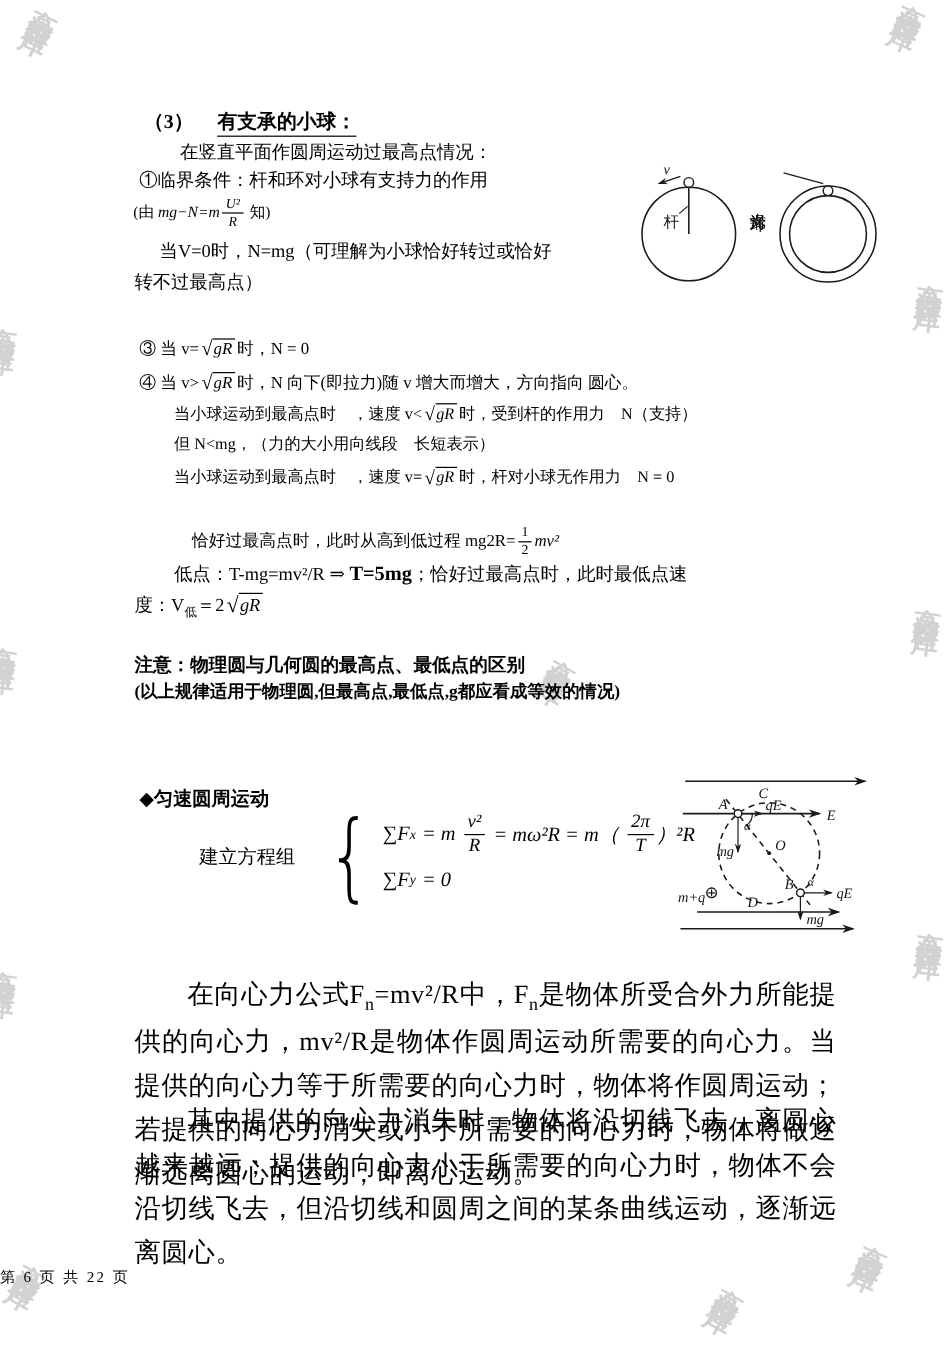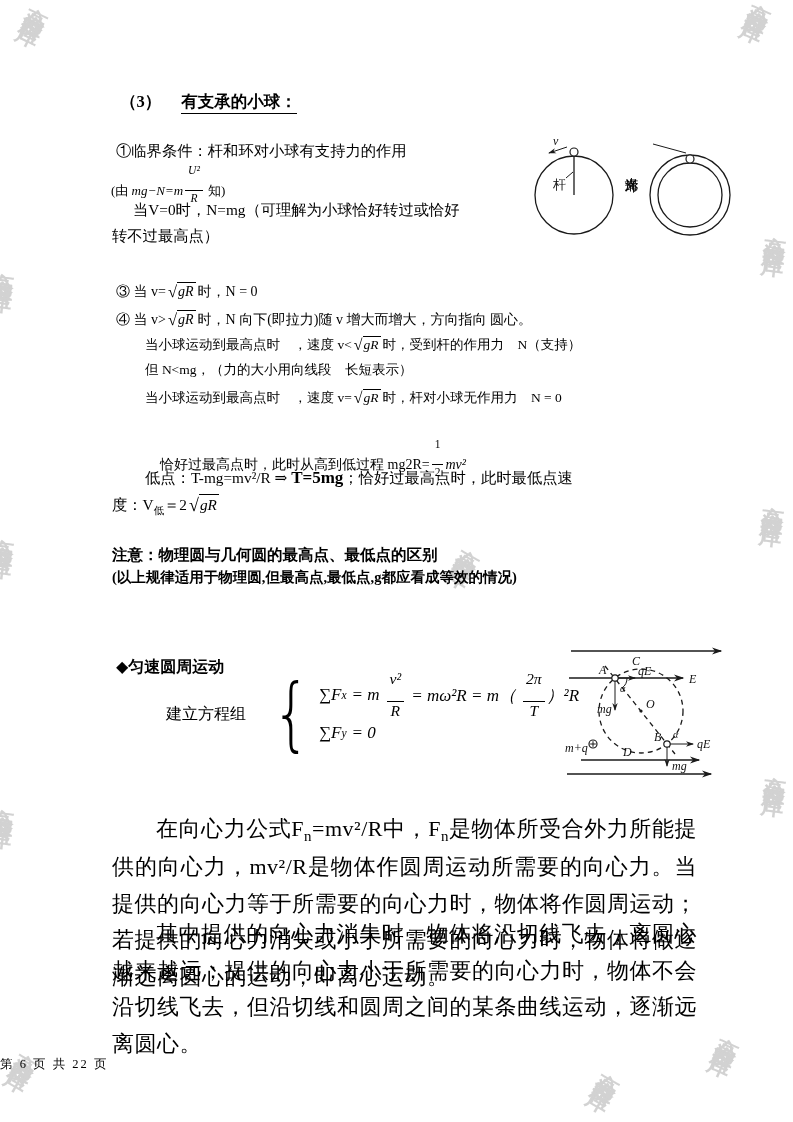--- a/index.html
+++ b/index.html
@@ -8,21 +8,21 @@
   .wm{position:absolute;writing-mode:vertical-rl;text-orientation:upright;color:#cbcbcb;
       font-family:"Liberation Sans","DejaVu Sans",sans-serif;font-weight:700;font-size:23px;
       letter-spacing:4px;opacity:.85;transform-origin:left top;pointer-events:none}
   .line{position:absolute;white-space:nowrap;line-height:1.25}
   .t13{font-size:13.5px}.t14{font-size:14px}.t15{font-size:15.3px}
   .bold{font-weight:700}
   .it{font-style:italic}
   .ul{border-bottom:1.5px solid #000;padding-bottom:2px}
   .hgap{display:inline-block;width:20px}
   .frac{display:inline-block;vertical-align:-0.6em;text-align:center;line-height:1.05;margin:0 2px;font-size:.92em}
-  .frac .fn{display:block;border-bottom:1px solid #000;padding:0 3px 14px}
+  .frac .fn{display:block;border-bottom:1px solid #000;padding:0 3px 1px}
   .frac .fd{display:block;padding-top:1px}
   .fsm{font-size:11.5px}
   .sq{display:inline-block;white-space:nowrap;margin:0 2px}
   .sq .rs{display:inline-block;font-size:1.18em;line-height:1;transform:translateY(1px)}
   .sq .rb{display:inline-block;border-top:1px solid #000;padding:0 2px 0 1px;font-style:italic}
   sub{font-size:.68em}
   .big5mg{font-size:17px;font-weight:700}
   .eqsys{position:absolute;display:flex;align-items:center}
   .eqlabel{font-size:16px;margin-right:18px}
   .brace{font-family:"DejaVu Sans",sans-serif;font-size:80px;font-weight:100;line-height:72px;margin:0 2px;transform:scaleX(.75)}
@@ -58,20 +58,21 @@
   <div class="wm" style="left:-8px;top:788px;transform:rotate(7deg)">高分资料库</div>
   <div class="wm" style="left:764px;top:756px;transform:rotate(7deg)">高分资料库</div>
   <div class="wm" style="left:28px;top:1032px;transform:rotate(30deg)">高分资料库</div>
   <div class="wm" style="left:726px;top:1016px;transform:rotate(24deg)">高分资料库</div>
   <div class="wm" style="left:610px;top:1052px;transform:rotate(30deg)">高分资料库</div>
 
   <div class="line bold" style="left:120px;top:92px;font-size:16.5px">
     <span>（3）</span><span class="hgap"></span><span class="ul">有支承的小球：</span>
   </div>
 
+  <div class="line t15" style="left:150px;top:118px">在竖直平面作圆周运动过最高点情况：</div>
   <div class="line t15" style="left:116px;top:141px">①临界条件：杆和环对小球有支持力的作用</div>
 
   <div class="line" style="left:111px;top:164px;font-size:13px">
     <span>(由 </span><span class="it">mg−N=m</span><span class="frac fsm"><span class="fn it">U²</span><span class="fd it">R</span></span><span> 知)</span>
   </div>
 
   <div class="line t15" style="left:133px;top:200px">当V=0时，N=mg（可理解为小球恰好转过或恰好</div>
   <div class="line t15" style="left:112px;top:226px">转不过最高点）</div>
 
   <div class="line t14" style="left:116px;top:282px">

